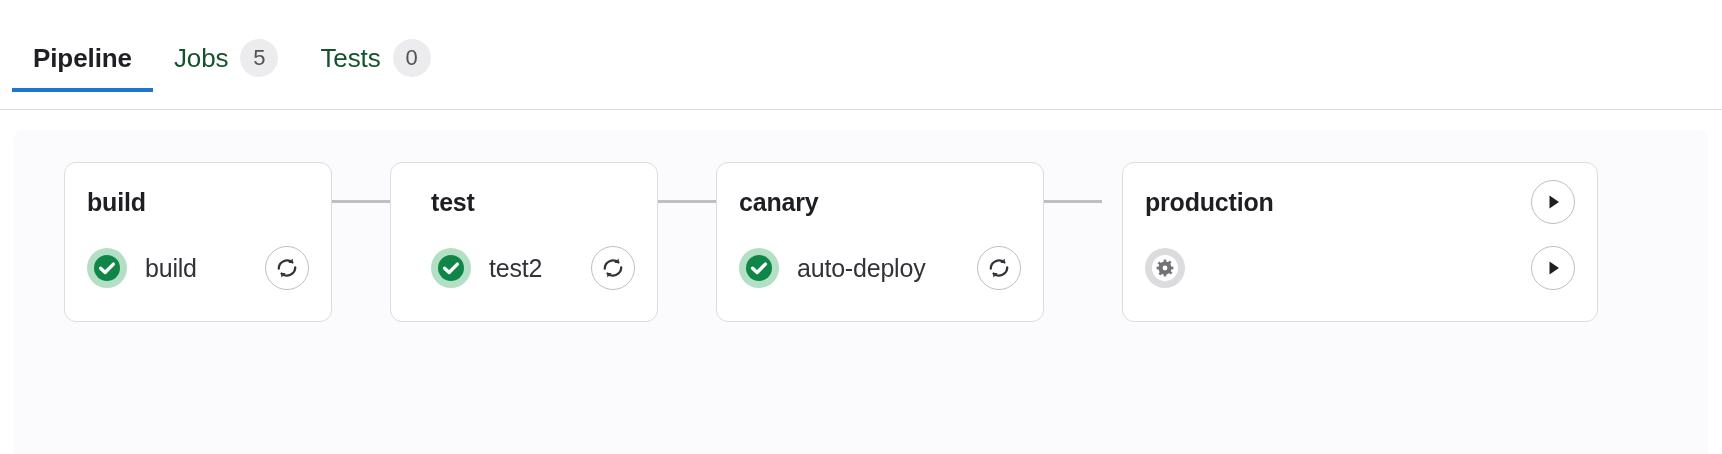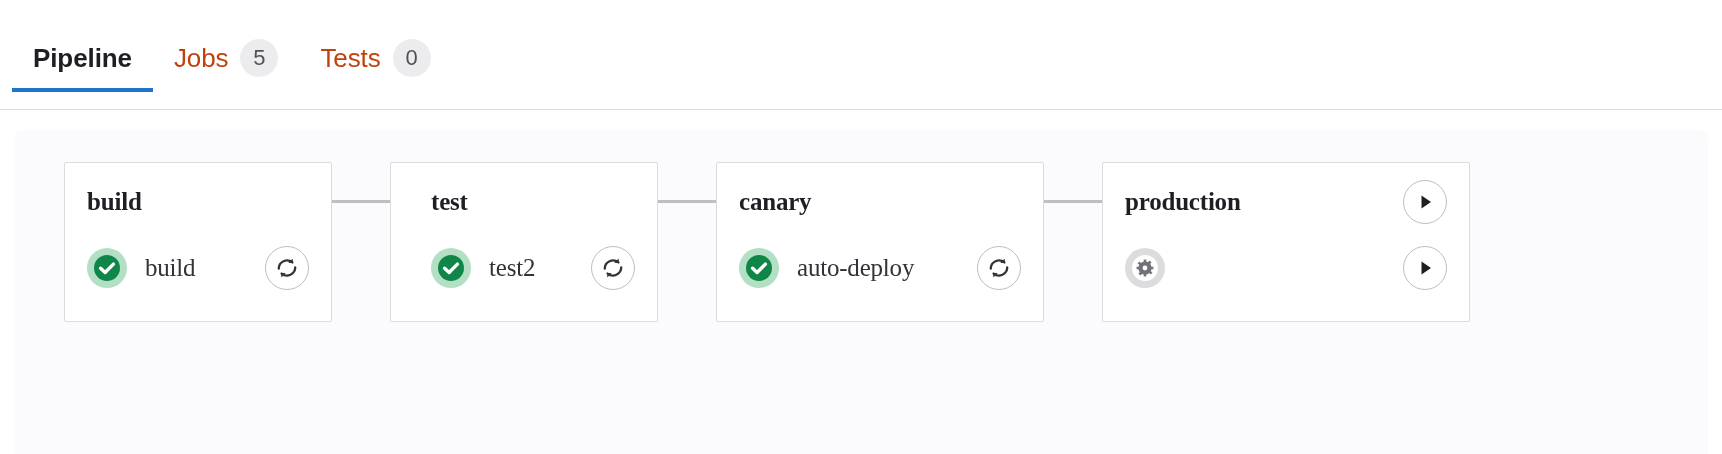--- a/index.html
+++ b/index.html
@@ -40,21 +40,21 @@
     padding: 0 21px;
     box-sizing: border-box;
     cursor: pointer;
     background: transparent;
     border: none;
     outline: none;
   }
   .tab-label {
     font-size: 26px;
     line-height: 1;
-    color: #c2410c;
+    color: #14532d;
     letter-spacing: -0.1px;
   }
   .tab.active .tab-label {
     color: #1f1e24;
     font-weight: bold;
   }
   .tab.active::after {
     content: "";
     position: absolute;
     left: 0; right: 0;
@@ -119,31 +119,30 @@
     left: 0;
     right: 0;
     top: 38px;
     height: 3px;
     background: #bfbfc3;
   }
 
   .stage-card {
     background: #ffffff;
     border: 1px solid #dcdcde;
-    border-radius: 2px;
+    border-radius: 12px;
     box-sizing: border-box;
     padding: 18px 22px 22px 22px;
     min-width: 268px;
     position: relative;
-    font-family: Liberation Serif, serif;
   }
   .stage-card.w-build      { width: 268px; }
   .stage-card.w-test       { width: 268px; padding-left: 40px; }
   .stage-card.w-canary     { width: 328px; }
-  .stage-card.w-production { width: 368px; }
+  .stage-card.w-production { width: 476px; margin-left: 20px; }
 
   .stage-head {
     display: flex;
     align-items: center;
     justify-content: space-between;
     height: 42px;
     margin-bottom: 14px;
   }
   .stage-title {
     font-size: 25px;

